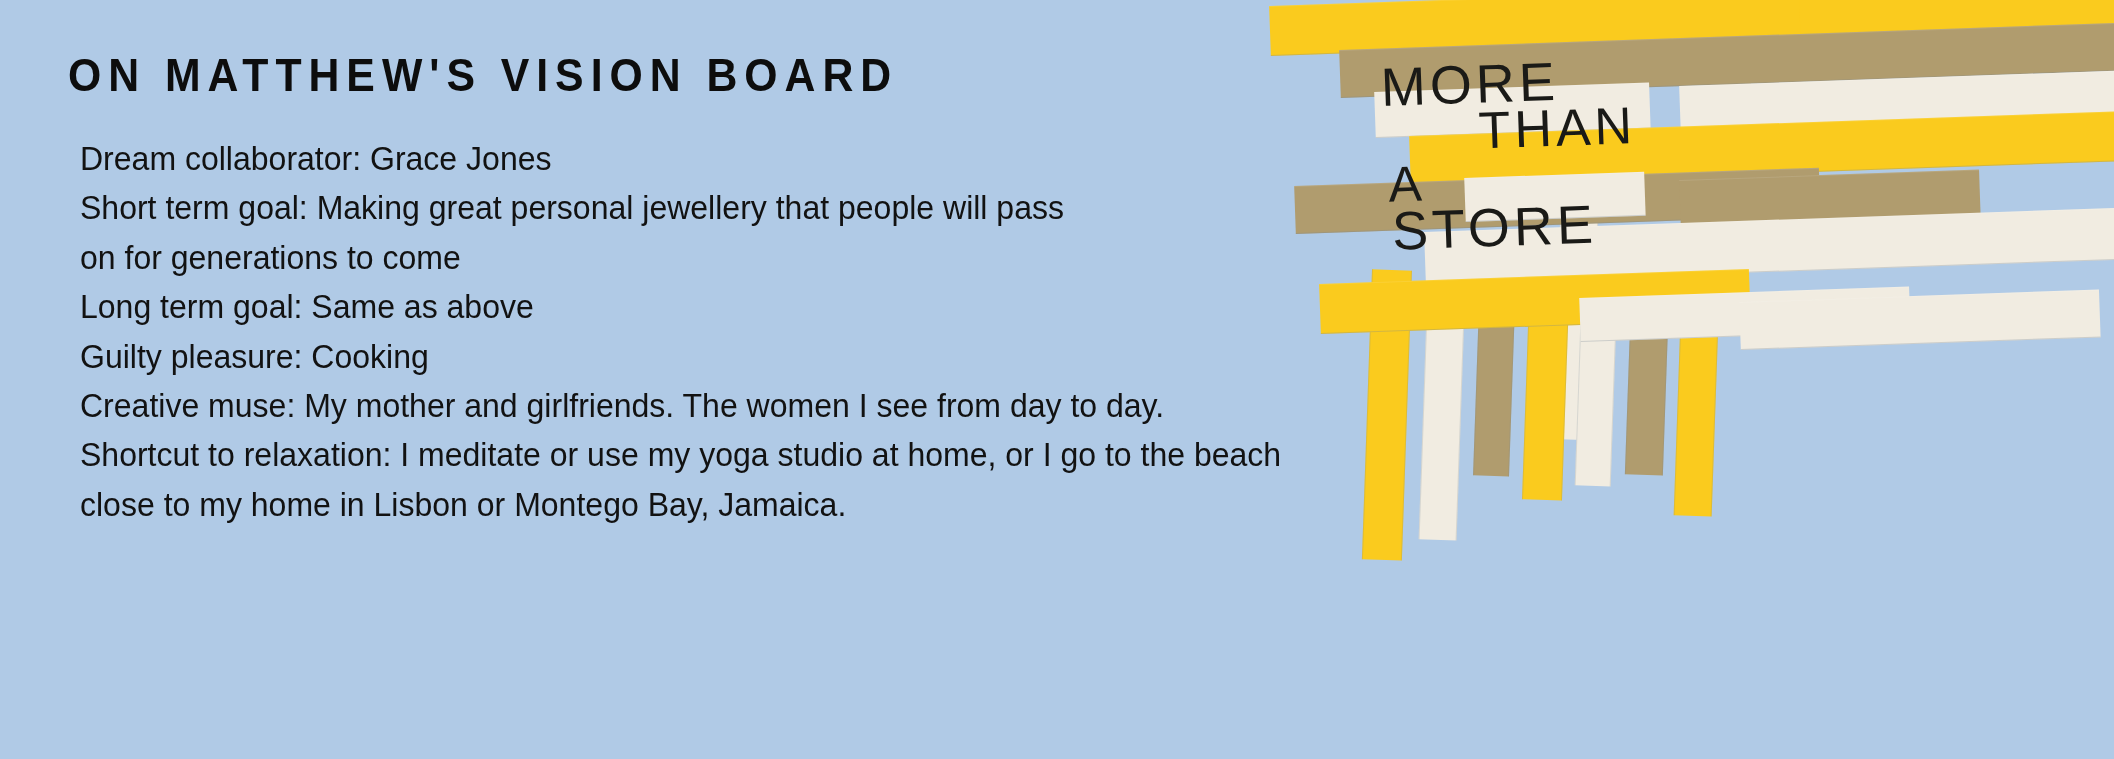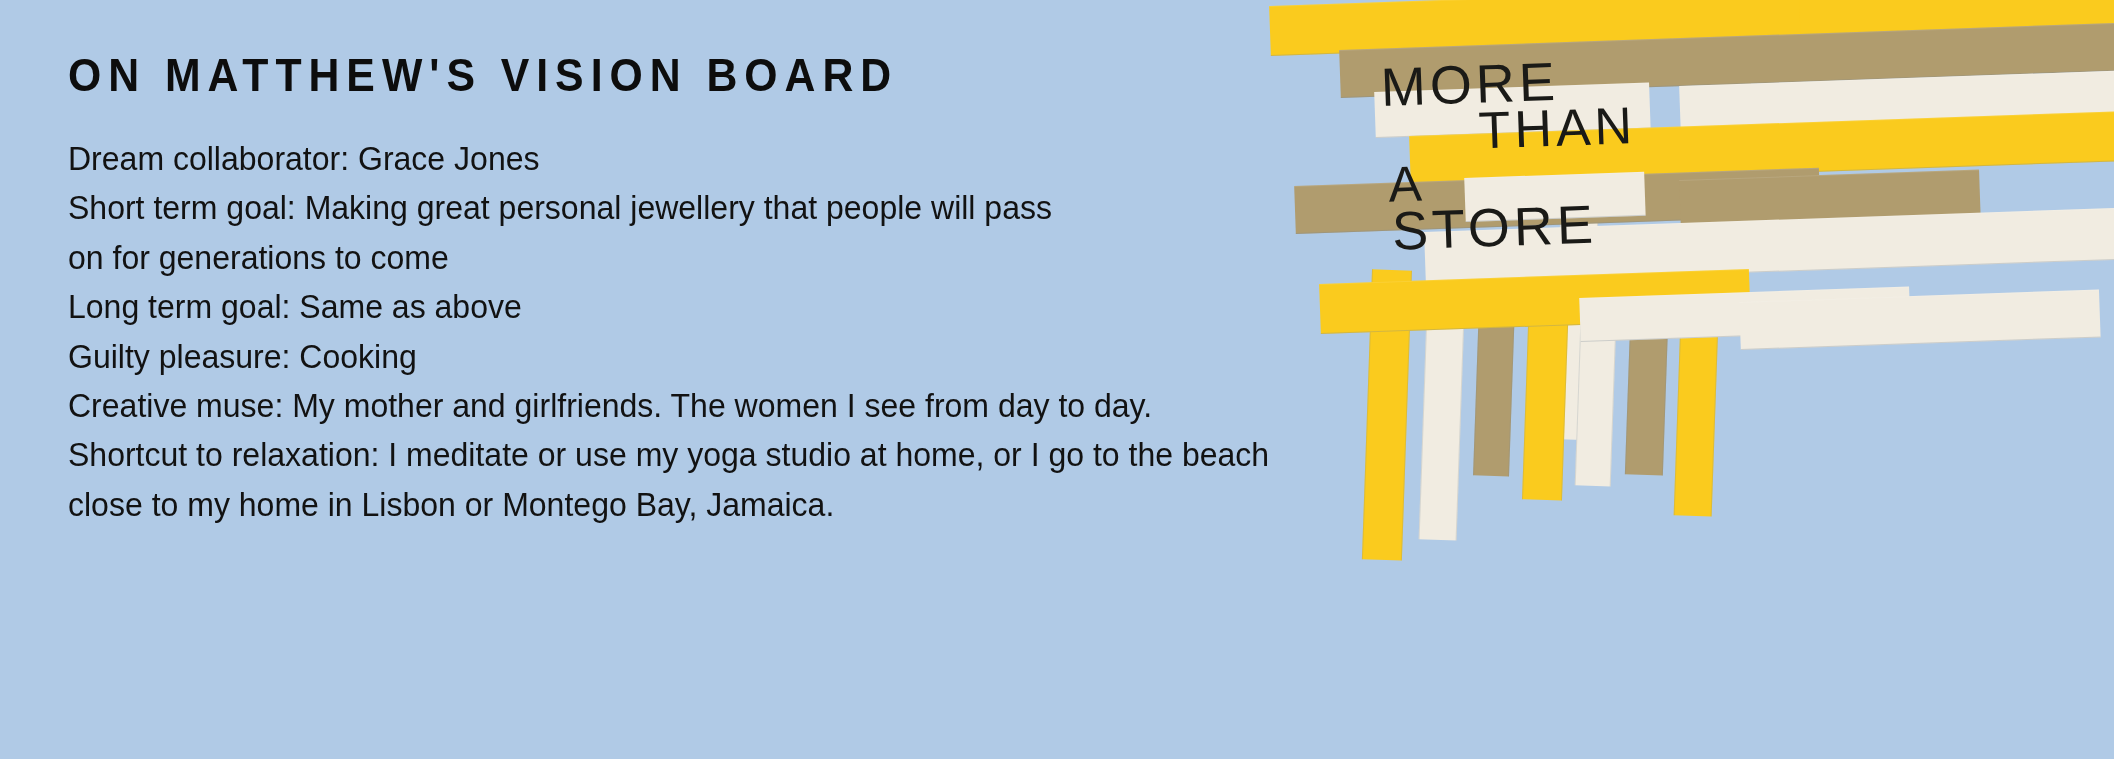--- a/index.html
+++ b/index.html
@@ -34,21 +34,21 @@
     font-weight: bold;
     letter-spacing: 7.5px;
     color: #0d0d0d;
     white-space: nowrap;
     transform: scaleX(0.93);
     transform-origin: left center;
     line-height: 1;
   }
   .body-lines {
     position: absolute;
-    left: 0;
+    left: 12px;
     top: 135px;
     width: 1120px;
   }
   .body-line {
     font-family: "Liberation Sans Narrow", "Liberation Sans", sans-serif;
     font-size: 32.5px;
     font-weight: normal;
     color: #121212;
     height: 49.4px;
     line-height: 49.4px;

